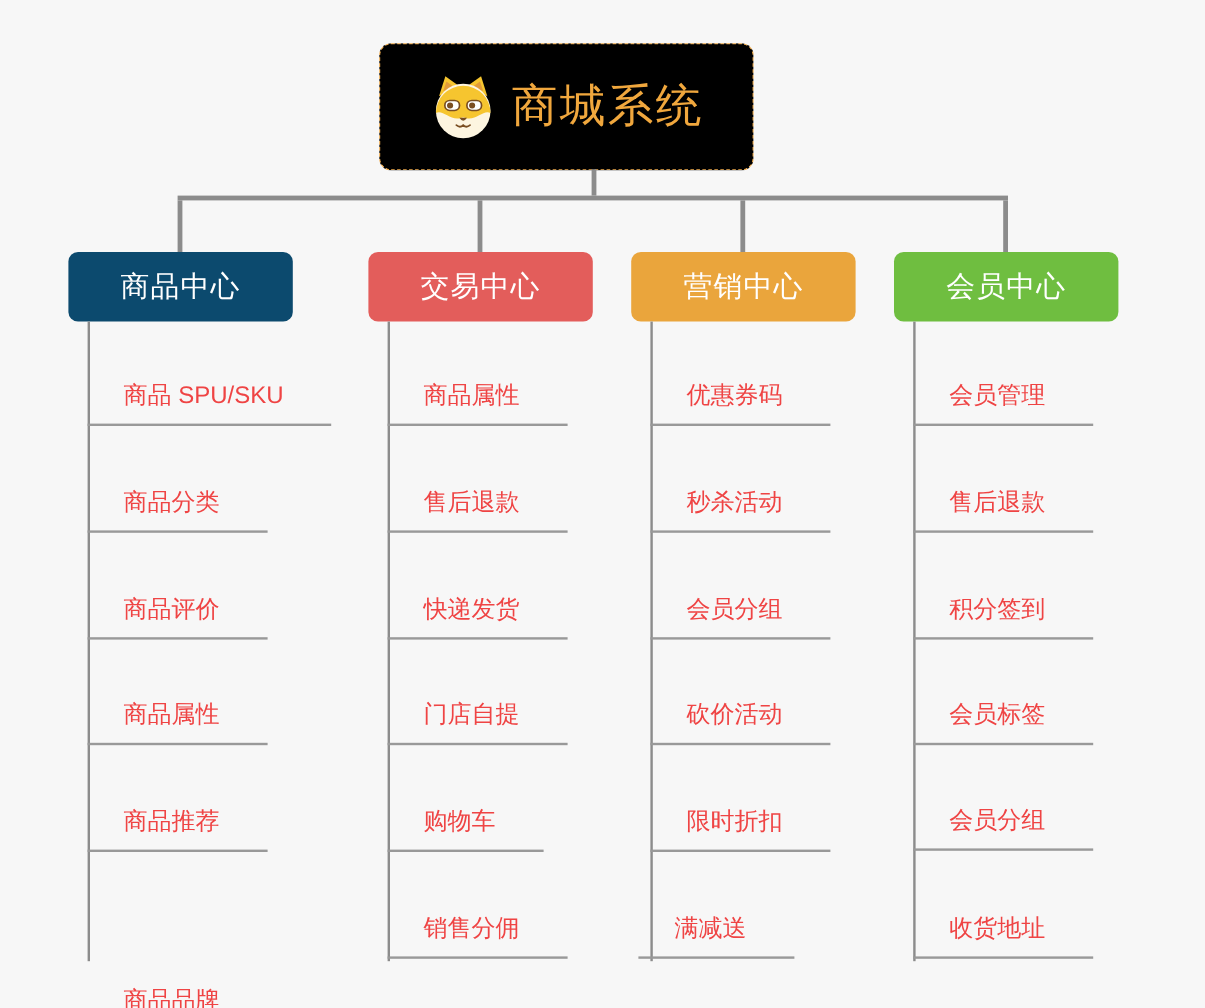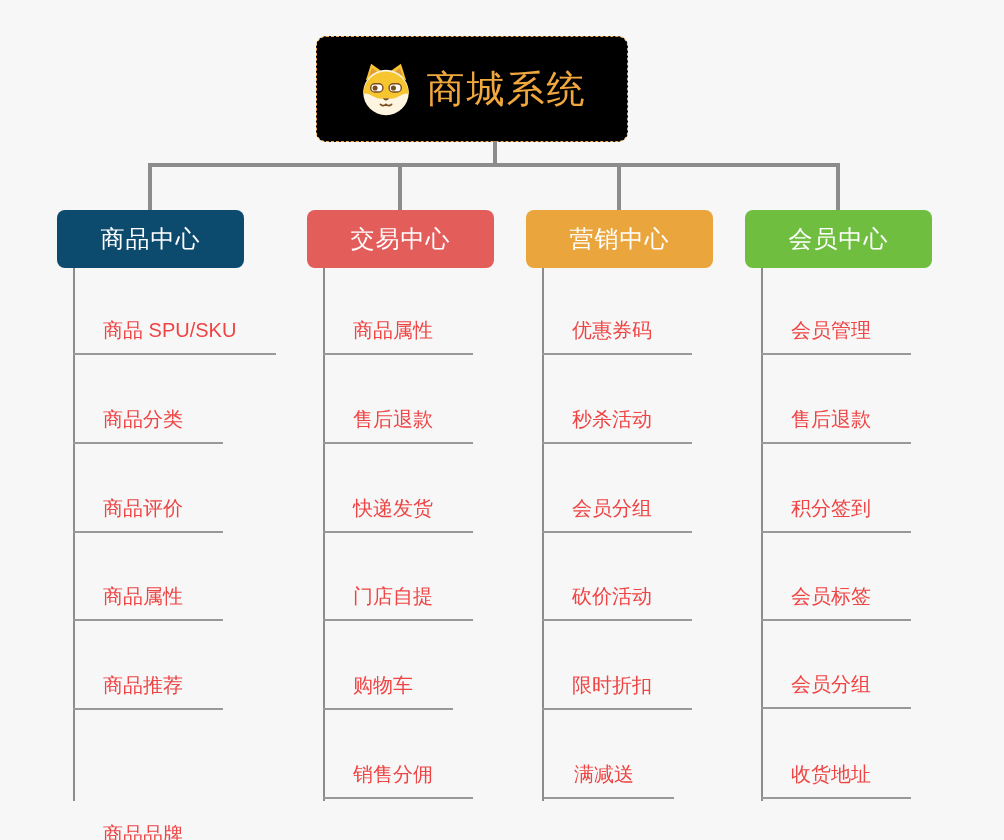--- a/index.html
+++ b/index.html
@@ -200,21 +200,21 @@
   </div>
       <div class="leaf" style="left: 542px; top: 492.6px;">
     <span class="leaf-label">会员分组</span>
   </div>
       <div class="leaf" style="left: 542px; top: 581.4px;">
     <span class="leaf-label">砍价活动</span>
   </div>
       <div class="leaf" style="left: 542px; top: 670.2px;">
     <span class="leaf-label">限时折扣</span>
   </div>
-      <div class="leaf" style="left: 544px; top: 759px;">
+      <div class="leaf" style="left: 532px; top: 759px;">
     <span class="leaf-label">满减送</span>
   </div>
       <div class="branch-node" style="left: 745px; width: 187px; background: rgb(111, 190, 64);">
     <span class="branch-label">会员中心</span>
   </div>
       <div class="branch-trunk" style="left: 761px; background: rgb(140, 140, 140);"></div>
       <div class="leaf" style="left: 761px; top: 315px;">
     <span class="leaf-label">会员管理</span>
   </div>
       <div class="leaf" style="left: 761px; top: 403.8px;">

